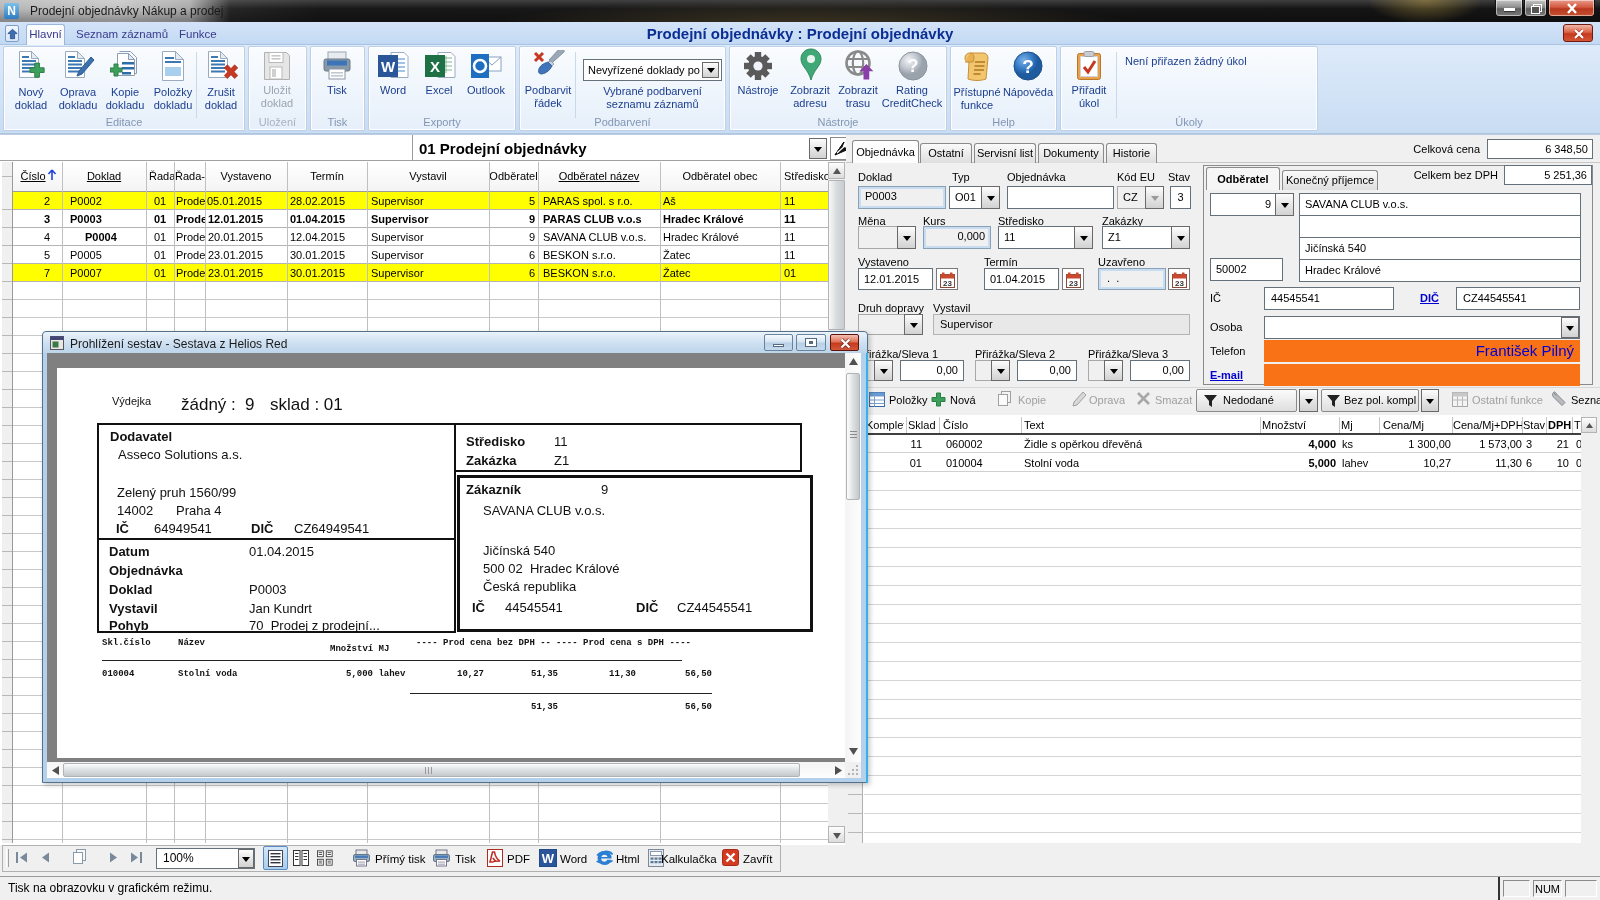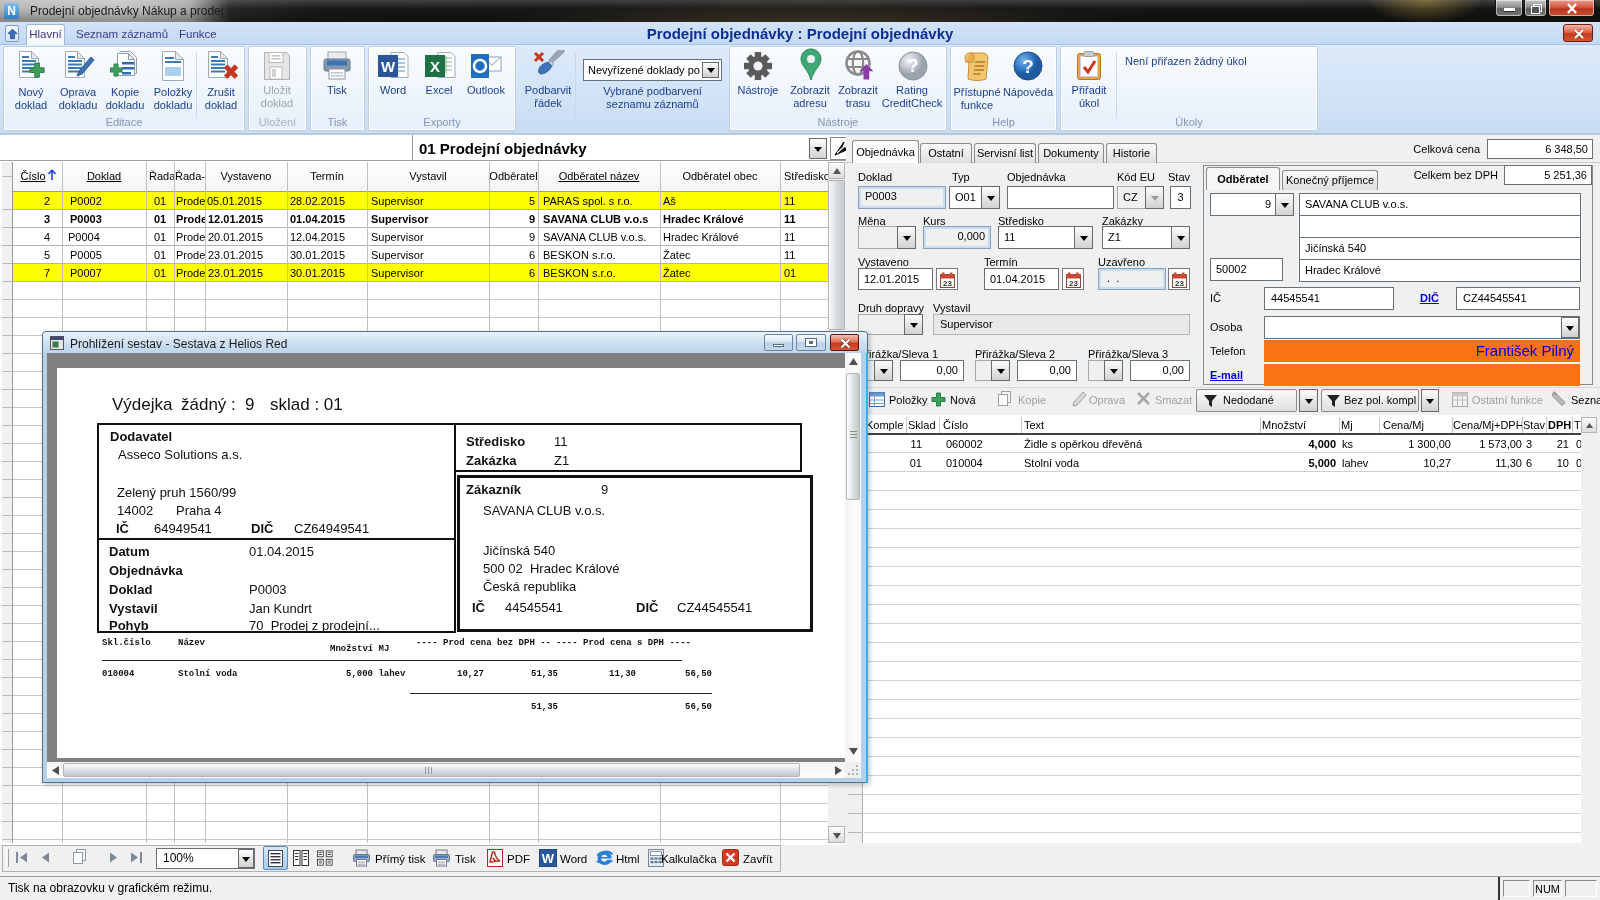--- a/index.html
+++ b/index.html
@@ -82,20 +82,23 @@
       <div class="ab rgl">Editace</div>
     </div>
 <div class="ab rgrp" style="left:248px;width:59px;">
       <div class="ab rgl" style="color:#a7b2bf">Uložení</div>
     </div>
 <div class="ab rgrp" style="left:310px;width:55px;">
       <div class="ab rgl">Tisk</div>
     </div>
 <div class="ab rgrp" style="left:368px;width:148px;">
       <div class="ab rgl">Exporty</div>
+    </div>
+<div class="ab rgrp" style="left:519px;width:207px;">
+      <div class="ab rgl">Podbarvení</div>
     </div>
 <div class="ab rgrp" style="left:729px;width:218px;">
       <div class="ab rgl">Nástroje</div>
     </div>
 <div class="ab rgrp" style="left:950px;width:107px;">
       <div class="ab rgl">Help</div>
     </div>
 <div class="ab rgrp" style="left:1060px;width:258px;">
       <div class="ab rgl">Úkoly</div>
     </div>
@@ -344,26 +347,26 @@
 <div class="ab cell" style="left:780px;top:192px;width:48px;height:18px;line-height:18px;padding-left:4px;font-weight:normal;z-index:3;">11</div>
 <div class="ab" style="left:13px;top:210px;width:815px;height:18px;background:#fff;border-bottom:1px solid #b4b4b4;"></div>
 <div class="ab cell" style="left:13px;top:210px;width:49px;height:18px;line-height:18px;text-align:right;padding-right:12px;font-weight:bold;z-index:3;">3</div>
 <div class="ab cell" style="left:62px;top:210px;width:84px;height:18px;line-height:18px;padding-left:8px;font-weight:bold;z-index:3;">P0003</div>
 <div class="ab cell" style="left:146px;top:210px;width:28px;height:18px;line-height:18px;padding-left:8px;font-weight:bold;z-index:3;">01</div>
 <div class="ab cell" style="left:174px;top:210px;width:31px;height:18px;line-height:18px;padding-left:2px;font-weight:bold;z-index:3;">Prodej</div>
 <div class="ab cell" style="left:205px;top:210px;width:82px;height:18px;line-height:18px;padding-left:3px;font-weight:bold;z-index:3;">12.01.2015</div>
 <div class="ab cell" style="left:287px;top:210px;width:80px;height:18px;line-height:18px;padding-left:3px;font-weight:bold;z-index:3;">01.04.2015</div>
 <div class="ab cell" style="left:367px;top:210px;width:122px;height:18px;line-height:18px;padding-left:4px;font-weight:bold;z-index:3;">Supervisor</div>
 <div class="ab cell" style="left:489px;top:210px;width:49px;height:18px;line-height:18px;text-align:right;padding-right:3px;font-weight:bold;z-index:3;">9</div>
-<div class="ab cell" style="left:538px;top:210px;width:122px;height:18px;line-height:18px;padding-left:5px;font-weight:bold;z-index:3;">SAVANA CLUB v.o.s</div>
+<div class="ab cell" style="left:538px;top:210px;width:122px;height:18px;line-height:18px;padding-left:5px;font-weight:bold;z-index:3;">PARAS CLUB v.o.s</div>
 <div class="ab cell" style="left:660px;top:210px;width:120px;height:18px;line-height:18px;padding-left:3px;font-weight:bold;z-index:3;">Hradec Králové</div>
 <div class="ab cell" style="left:780px;top:210px;width:48px;height:18px;line-height:18px;padding-left:4px;font-weight:bold;z-index:3;">11</div>
 <div class="ab" style="left:13px;top:228px;width:815px;height:18px;background:#fff;border-bottom:1px solid #b4b4b4;"></div>
 <div class="ab cell" style="left:13px;top:228px;width:49px;height:18px;line-height:18px;text-align:right;padding-right:12px;font-weight:normal;z-index:3;">4</div>
-<div class="ab cell" style="left:63px;top:228px;width:84px;height:18px;line-height:18px;padding-left:5px;font-weight:normal;z-index:3;">P0004</div>
+<div class="ab cell" style="left:80px;top:228px;width:84px;height:18px;line-height:18px;padding-left:5px;font-weight:bold;z-index:3;">P0004</div>
 <div class="ab cell" style="left:146px;top:228px;width:28px;height:18px;line-height:18px;padding-left:8px;font-weight:normal;z-index:3;">01</div>
 <div class="ab cell" style="left:174px;top:228px;width:31px;height:18px;line-height:18px;padding-left:2px;font-weight:normal;z-index:3;">Prode</div>
 <div class="ab cell" style="left:205px;top:228px;width:82px;height:18px;line-height:18px;padding-left:3px;font-weight:normal;z-index:3;">20.01.2015</div>
 <div class="ab cell" style="left:287px;top:228px;width:80px;height:18px;line-height:18px;padding-left:3px;font-weight:normal;z-index:3;">12.04.2015</div>
 <div class="ab cell" style="left:367px;top:228px;width:122px;height:18px;line-height:18px;padding-left:4px;font-weight:normal;z-index:3;">Supervisor</div>
 <div class="ab cell" style="left:489px;top:228px;width:49px;height:18px;line-height:18px;text-align:right;padding-right:3px;font-weight:normal;z-index:3;">9</div>
 <div class="ab cell" style="left:538px;top:228px;width:122px;height:18px;line-height:18px;padding-left:5px;font-weight:normal;z-index:3;">SAVANA CLUB v.o.s.</div>
 <div class="ab cell" style="left:660px;top:228px;width:120px;height:18px;line-height:18px;padding-left:3px;font-weight:normal;z-index:3;">Hradec Králové</div>
 <div class="ab cell" style="left:780px;top:228px;width:48px;height:18px;line-height:18px;padding-left:4px;font-weight:normal;z-index:3;">11</div>
 <div class="ab" style="left:13px;top:246px;width:815px;height:18px;background:#fff;border-bottom:1px solid #b4b4b4;"></div>
@@ -801,21 +804,21 @@
       <g fill="#b0b4b8">
         <rect x="8" y="8" width="2" height="2"></rect>
         <rect x="8" y="4" width="2" height="2"></rect>
         <rect x="4" y="8" width="2" height="2"></rect>
         <rect x="8" y="0" width="2" height="2"></rect>
         <rect x="0" y="8" width="2" height="2"></rect>
         <rect x="4" y="4" width="2" height="2"></rect>
       </g>
     </svg>
 
-<div class="ab" style="left:112px;top:395px;z-index:53;font-size:17px;color:#111;">Výdejka</div>
+<div class="ab" style="left:112px;top:395px;z-index:53;font-size:11px;color:#111;">Výdejka</div>
 <div class="ab" style="left:181px;top:395px;z-index:53;font-size:17px;color:#111;">žádný :</div>
 <div class="ab" style="left:245px;top:395px;z-index:53;font-size:17px;color:#111;">9</div>
 <div class="ab" style="left:270px;top:395px;z-index:53;font-size:17px;color:#111;">sklad : 01</div>
 <div class="ab" style="left:97px;top:423px;width:359px;height:210px;z-index:53;border:2px solid #111;"></div>
 <div class="ab" style="left:456px;top:423px;width:346px;height:49px;z-index:53;border:2px solid #111;border-left:none;"></div>
 <div class="ab" style="left:99px;top:538px;width:355px;height:2px;z-index:53;background:#111;"></div>
 <div class="ab" style="left:457px;top:475px;width:356px;height:157px;z-index:54;background:#fff;border:3px solid #111;"></div>
 <div class="ab pgt pgb" style="left:110px;top:429px;">Dodavatel</div>
 <div class="ab pgt" style="left:118px;top:447px;">Asseco Solutions a.s.</div>
 <div class="ab pgt" style="left:117px;top:485px;">Zelený pruh 1560/99</div>

